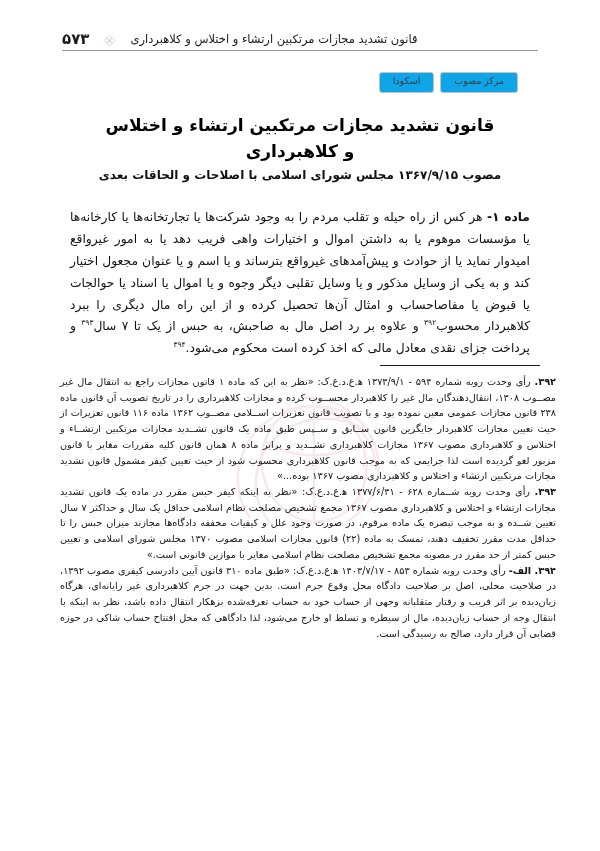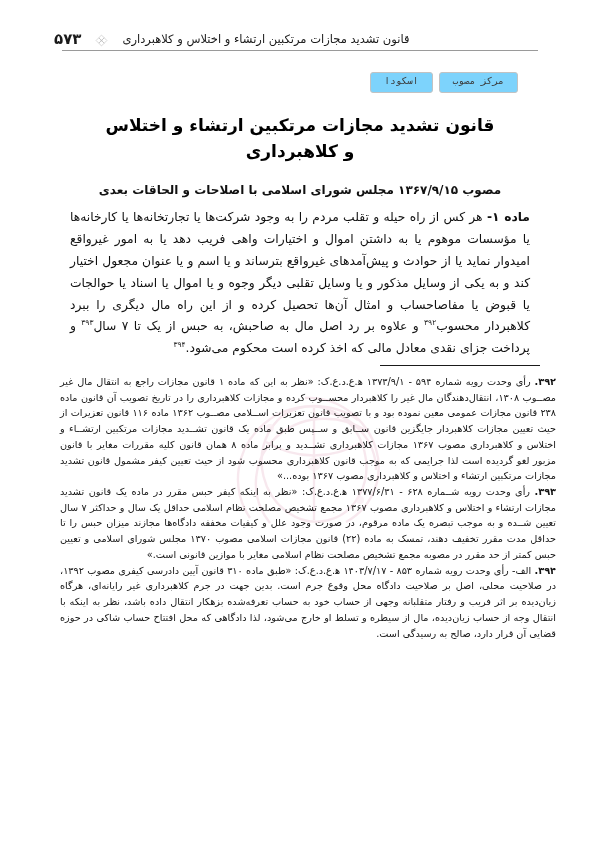--- a/index.html
+++ b/index.html
@@ -23,21 +23,21 @@
     height: 851px;
     box-sizing: border-box;
     padding: 0;
   }
 
   
   .header {
     position: absolute;
     top: 28px;
     right: 62px;
-    left: 54px;
+    left: 62px;
     display: flex;
     flex-direction: row-reverse;
     align-items: center;
     justify-content: flex-start;
     gap: 14px;
     height: 22px;
   }
   .header-title {
     font-size: 11.5px;
     color: #1a1a1a;
@@ -69,24 +69,24 @@
   
   .tabs {
     position: absolute;
     top: 72px;
     right: 82px;
     display: flex;
     flex-direction: row;
     gap: 6px;
   }
   .tab-btn {
-    font-family: Liberation Mono, monospace;
+    font-family: Liberation Serif, serif;
     font-size: 9.5px;
     color: #3a3a3a;
-    background: #7dd3fc;
+    background: #0ea5e9;
     border: 1px solid #c2c2c2;
     border-radius: 3px;
     padding: 4px 13px 5px;
     line-height: 1;
     cursor: pointer;
     white-space: nowrap;
   }
 
   
   .title-block {
@@ -98,21 +98,21 @@
   }
   .doc-title {
     font-size: 17px;
     font-weight: 700;
     line-height: 1.55;
     color: #000;
     margin: 0;
     padding: 0 40px;
   }
   .doc-subtitle {
-    margin-top: 16px;
+    margin-top: 1px;
     font-size: 12px;
     font-weight: 700;
     color: #111;
     line-height: 1.5;
   }
 
   
   .body-block {
     position: absolute;
     top: 197px;
@@ -148,21 +148,21 @@
     top: 374px;
     right: 44px;
     left: 60px;
     font-size: 9.7px;
     line-height: 1.62;
     text-align: justify;
     color: #141414;
   }
   .footnotes p { margin: 0 0 0 0; }
   .fn-num { font-weight: 700; }
-  .fn-alef { font-weight: 400; margin-top: 12px; }
+  .fn-alef { font-weight: 700; margin-top: 12px; }
 
   
   .watermark {
     position: absolute;
     top: 378px;
     right: 175px;
     width: 215px;
     height: 160px;
     pointer-events: none;
     opacity: .30;

